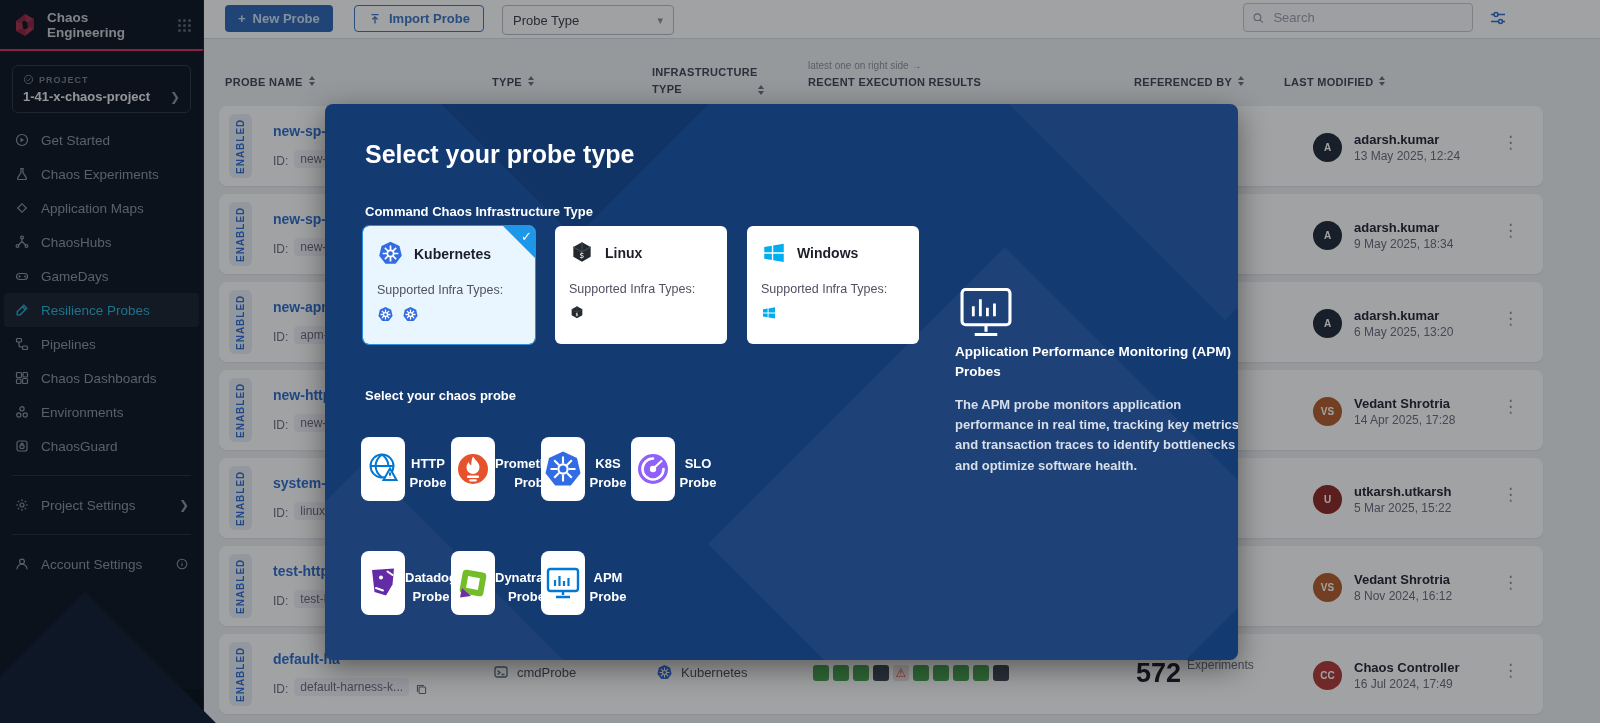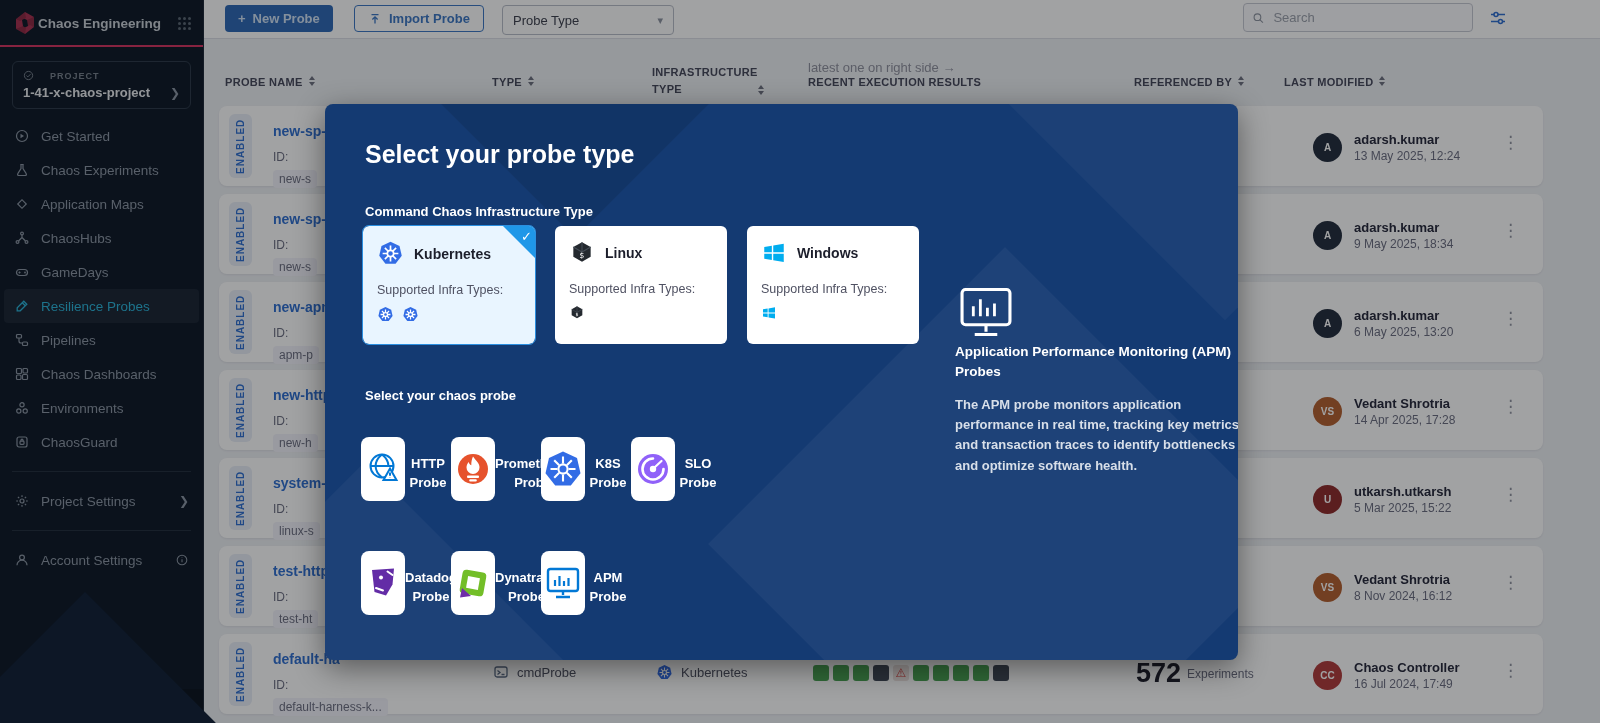--- a/index.html
+++ b/index.html
@@ -2,28 +2,28 @@
 <html><head>
 <meta charset="utf-8">
 <style>
   html,body{margin:0;padding:0;}
   body{width:1600px;height:723px;overflow:hidden;position:relative;
        font-family:"Liberation Sans","DejaVu Sans",sans-serif;background:#eef0f4;}
   svg{display:block}
   
   .sidebar{position:absolute;left:0;top:0;width:203px;height:723px;background:#0e1826;
            border-right:1px solid #1d2836;z-index:10;}
-  .side-head{display:flex;align-items:center;padding:10px 12px 9px 12px;
+  .side-head{display:flex;align-items:center;gap:9px;padding:10px 12px 9px 12px;
              border-bottom:2px solid #d6335f;}
   .side-title{color:#c9cfd6;font-size:13.5px;font-weight:bold;flex:1;}
   .grid-icon{display:grid;grid-template-columns:repeat(3,3px);gap:2px;}
   .grid-icon i{width:3px;height:3px;border-radius:50%;background:#5b6673;}
   .project-card{margin:14px 12px 10px 12px;border:1px solid #2c3848;border-radius:6px;
                 padding:8px 10px;position:relative;}
-  .project-label{display:flex;align-items:center;gap:16px;color:#77808c;font-size:9px;
+  .project-label{display:flex;align-items:center;gap:5px;color:#77808c;font-size:9px;
                  letter-spacing:1px;font-weight:bold;}
   .project-name{color:#e8ebee;font-size:13px;font-weight:bold;margin-top:4px;}
   .project-chevron{position:absolute;right:10px;top:24px;color:#8b95a3;font-size:12px;}
   .nav{margin-top:6px;}
   .nav-item{display:flex;align-items:center;gap:11px;padding:9px 14px;color:#8b95a3;
             font-size:13.5px;cursor:pointer;position:relative;}
   .nav-item svg{flex:none;}
   .nav-item.active{background:#1a2433;color:#2ab3d9;border-radius:4px;margin:0 4px;padding:9px 10px;}
   .side-divider{height:1px;background:#232e3d;margin:12px 12px;}
   .nav-chevron{margin-left:auto;color:#8b95a3;font-size:12px;}
@@ -48,51 +48,51 @@
               border-radius:4px;background:#fbfbfd;display:flex;align-items:center;padding:0 8px;
               box-sizing:border-box;gap:7px;}
   .search-box input{border:none;outline:none;background:transparent;font-size:13px;color:#6d28d9;
                     width:100%;font-family:inherit;}
   .search-box input::placeholder{color:#9ba0ac;}
   .filter-btn{position:absolute;left:1285px;top:8px;cursor:pointer;}
   
   .thead{position:absolute;top:40px;left:0;width:100%;height:58px;font-size:11px;font-weight:bold;
          color:#45475a;letter-spacing:.3px;}
   .th{position:absolute;top:36px;display:flex;gap:6px;align-items:flex-end;}
-  .th-hint{position:absolute;top:20px;left:605px;color:#8f919e;font-size:13px;font-weight:normal;letter-spacing:0;}
+  .th-hint{position:absolute;top:20px;left:605px;color:#8f919e;font-size:10px;font-weight:normal;letter-spacing:0;}
   .sort{display:inline-flex;flex-direction:column;gap:2px;margin-bottom:2px;cursor:pointer;}
   .sort i{width:0;height:0;border-left:3.5px solid transparent;border-right:3.5px solid transparent;}
   .sort .up{border-bottom:4px solid #6d707f;}
   .sort .dn{border-top:4px solid #6d707f;}
   .rows{position:absolute;left:0;top:0;width:100%;}
   .row{position:absolute;left:16px;width:1324px;height:80px;background:#fff;border-radius:8px;
        box-shadow:0 1px 2px rgba(40,41,61,.08);}
   .row:nth-child(1){top:106px}.row:nth-child(2){top:194px}.row:nth-child(3){top:282px}
   .row:nth-child(4){top:370px}.row:nth-child(5){top:458px}.row:nth-child(6){top:546px}
   .row:nth-child(7){top:634px}
   .status-badge{position:absolute;left:10px;top:8px;width:23px;height:64px;background:#e9eef7;
                 border-radius:6px;color:#2f6fd0;font-size:10px;font-weight:bold;letter-spacing:1px;
                 writing-mode:vertical-rl;transform:rotate(180deg);display:flex;align-items:center;
                 justify-content:center;}
   .probe-name{position:absolute;left:54px;top:17px;color:#2f6fd0;font-size:14px;font-weight:bold;cursor:pointer;}
-  .id-line{position:absolute;left:54px;top:44px;display:flex;align-items:flex-start;gap:6px;
-           font-size:12px;color:#6b6d80;flex-direction:column;}
+  .id-line{position:absolute;left:54px;top:44px;display:flex;align-items:flex-end;gap:6px;
+           font-size:12px;color:#6b6d80;}
   .id-chip{background:#f3f3fa;border-radius:4px;padding:2px 6px;color:#6b6d80;}
   .copy-ic{cursor:pointer;}
   .cell-type{position:absolute;left:274px;top:30px;display:flex;align-items:center;gap:8px;
              font-size:13px;color:#4f5162;}
   .cell-infra{position:absolute;left:437px;top:30px;display:flex;align-items:center;gap:8px;
               font-size:13px;color:#4f5162;}
   .cell-results{position:absolute;left:594px;top:31px;display:flex;align-items:center;}
   .sq{width:16px;height:16px;border-radius:3px;display:inline-block;margin-right:4px;
       font-size:12px;line-height:16px;text-align:center;}
   .sq.pass{background:#4aa452;}
   .sq.none{background:#3f4754;}
   .sq.warn{background:#ece2df;color:#cf3535;font-weight:bold;}
-  .cell-count{position:absolute;left:917px;top:24px;display:flex;align-items:center;gap:6px;}
+  .cell-count{position:absolute;left:917px;top:24px;display:flex;align-items:flex-start;gap:6px;}
   .count-num{font-size:27px;font-weight:bold;color:#1d1d2b;}
   .count-unit{font-size:12px;color:#6b6d80;}
   .cell-user{position:absolute;left:1094px;top:26px;display:flex;align-items:center;gap:12px;}
   .avatar{width:29px;height:29px;border-radius:50%;color:#fff;font-size:10px;font-weight:bold;
           display:flex;align-items:center;justify-content:center;}
   .av-dark{background:#232c3d;}
   .av-orange{background:#b45f2f;}
   .av-red{background:#8f2a2a;}
   .av-crimson{background:#b03a3a;}
   .user-name{font-size:13px;font-weight:bold;color:#26283a;}

